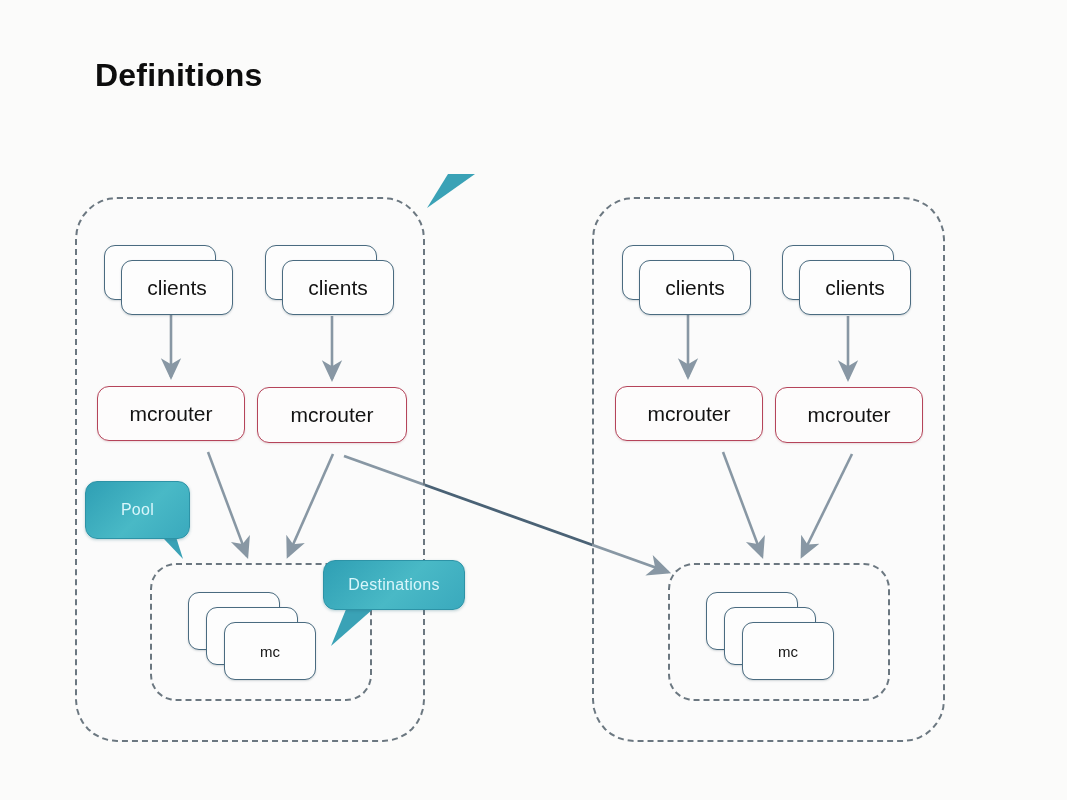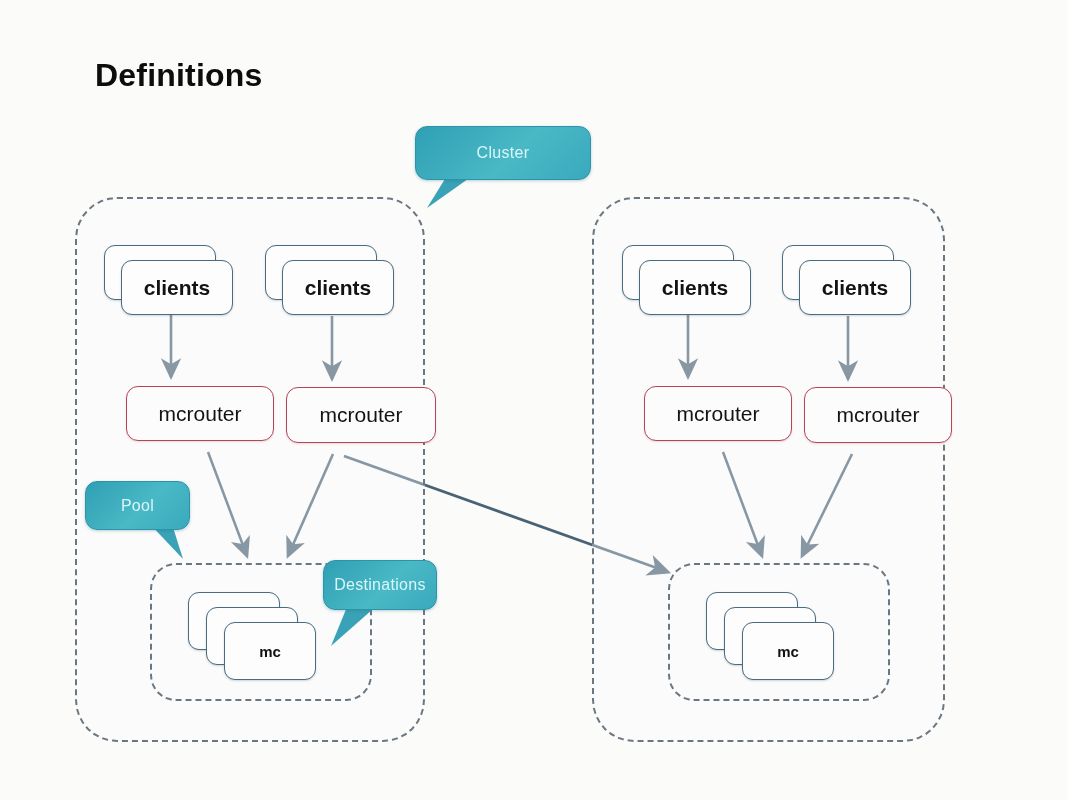--- a/index.html
+++ b/index.html
@@ -43,35 +43,34 @@
   .stack .card{
     position:absolute;
     box-sizing:border-box;
     border:1.6px solid #4a6b80;
     border-radius:11px;
     background:#fdfdfd;
     box-shadow:0 1px 2px rgba(60,80,95,.22);
   }
   .stack .card.front{
     display:flex;align-items:center;justify-content:center;
-    font-size:21px;color:#131313;font-weight:bold;
+    font-size:21px;color:#131313;
   }
   .stack.mc .card.front{font-size:15px;}
 
   
   .mcrouter{
     position:absolute;
     box-sizing:border-box;
     border:1.8px solid #b5445a;
     border-radius:12px;
     background:#fdfcfc;
     display:flex;align-items:center;justify-content:center;
     font-size:21px;color:#131313;
     box-shadow:0 1px 2px rgba(150,70,85,.18);
-    margin-left:29px;
   }
 
   
   .callout{position:absolute;}
   .callout .bubble{
     position:absolute;left:0;top:0;
     box-sizing:border-box;
     border-radius:12px;
     background:linear-gradient(135deg,#2f9fb4 0%,#49b9c6 55%,#3aa9bd 100%);
     border:1px solid #2d93a6;
@@ -154,28 +153,27 @@
 <div class="stack mc" style="left:706px;top:592px;width:130px;height:88px;">
   <div class="card" style="left:0;top:0;width:92px;height:58px;"></div>
   <div class="card" style="left:18px;top:15px;width:92px;height:58px;"></div>
   <div class="card front" style="left:36px;top:30px;width:92px;height:58px;">mc</div>
 </div>
 
 <div class="callout" style="left:415px;top:126px;width:176px;height:80px;">
   <svg width="176" height="80">
     <path d="M33,48 L60,48 L12,82 Z" fill="#3aa2b6"></path>
   </svg>
-  <div class="bubble" style="width:176px;height:54px;">Cluster</div>
 </div>
 
 <div class="callout" style="left:85px;top:481px;width:108px;height:78px;">
   <svg width="108" height="78">
     <path d="M62,40 L86,40 L98,78 Z" fill="#3aa2b6"></path>
   </svg>
-  <div class="bubble" style="width:105px;height:49px;">Pool</div>
+  <div class="bubble" style="width:105px;height:58px;">Pool</div>
 </div>
 
 <div class="callout" style="left:323px;top:560px;width:142px;height:86px;">
   <svg width="142" height="86">
     <path d="M26,42 L58,42 L8,86 Z" fill="#3aa2b6"></path>
   </svg>
-  <div class="bubble" style="width:114px;height:50px;">Destinations</div>
+  <div class="bubble" style="width:142px;height:50px;">Destinations</div>
 </div>
 
 </body></html>

